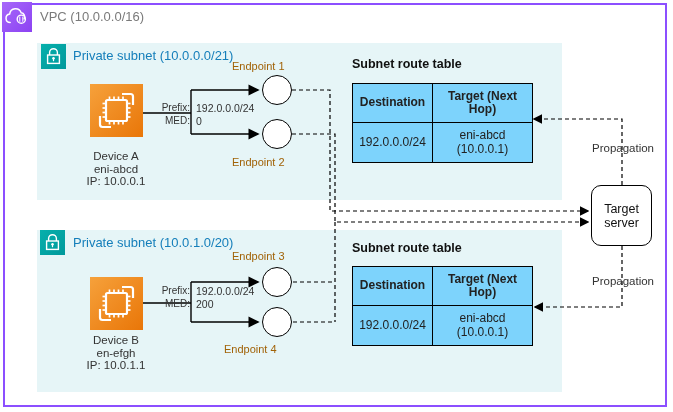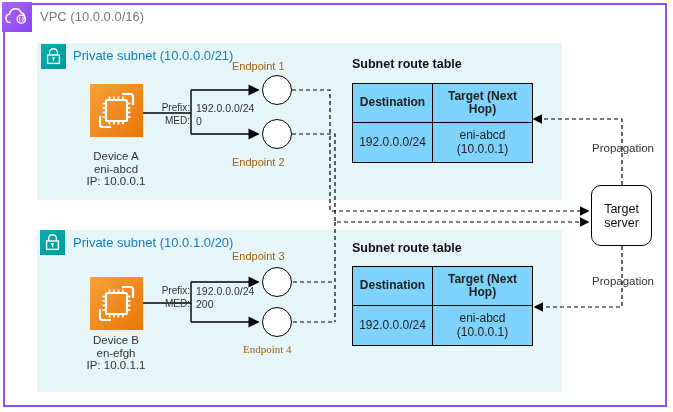--- a/index.html
+++ b/index.html
@@ -28,21 +28,21 @@
   .devB{left:90px;top:277px;}
   .device-label{width:110px;text-align:center;font-size:11.5px;line-height:12.5px;color:#333;}
   .devAl{left:61px;top:150px;}
   .devBl{left:61px;top:334px;}
   
   .endpoint{width:30px;height:30px;border:1.4px solid #000;border-radius:50%;background:#fff;box-sizing:border-box;}
   .ep1{left:262px;top:75px;}  .ep2{left:262px;top:119px;}
   .ep3{left:262px;top:267px;} .ep4{left:262px;top:307px;}
   .ep-label{width:90px;font-size:11px;color:#a16207;white-space:nowrap;}
   .epl1{left:232px;top:60px;}  .epl2{left:232px;top:156px;}
-  .epl3{left:232px;top:250px;} .epl4{left:243px;top:343px;font-family:Liberation Serif, serif;}
+  .epl3{left:232px;top:250px;} .epl4{left:224px;top:343px;}
   
   .bgp-key{width:51px;text-align:right;font-size:10px;color:#333;white-space:nowrap;}
   .bgp-val{font-size:10.5px;color:#333;white-space:nowrap;}
   .pk1{left:139px;top:102px;} .pv1{left:196px;top:102px;}
   .mk1{left:139px;top:115px;} .mv1{left:196px;top:115px;}
   .pk2{left:139px;top:285px;} .pv2{left:196px;top:285px;}
   .mk2{left:139px;top:298px;} .mv2{left:196px;top:298px;}
   
   .rt-title{font-size:12.5px;font-weight:bold;color:#111;white-space:nowrap;}
   .rtt1{left:352px;top:57px;} .rtt2{left:352px;top:241px;}

